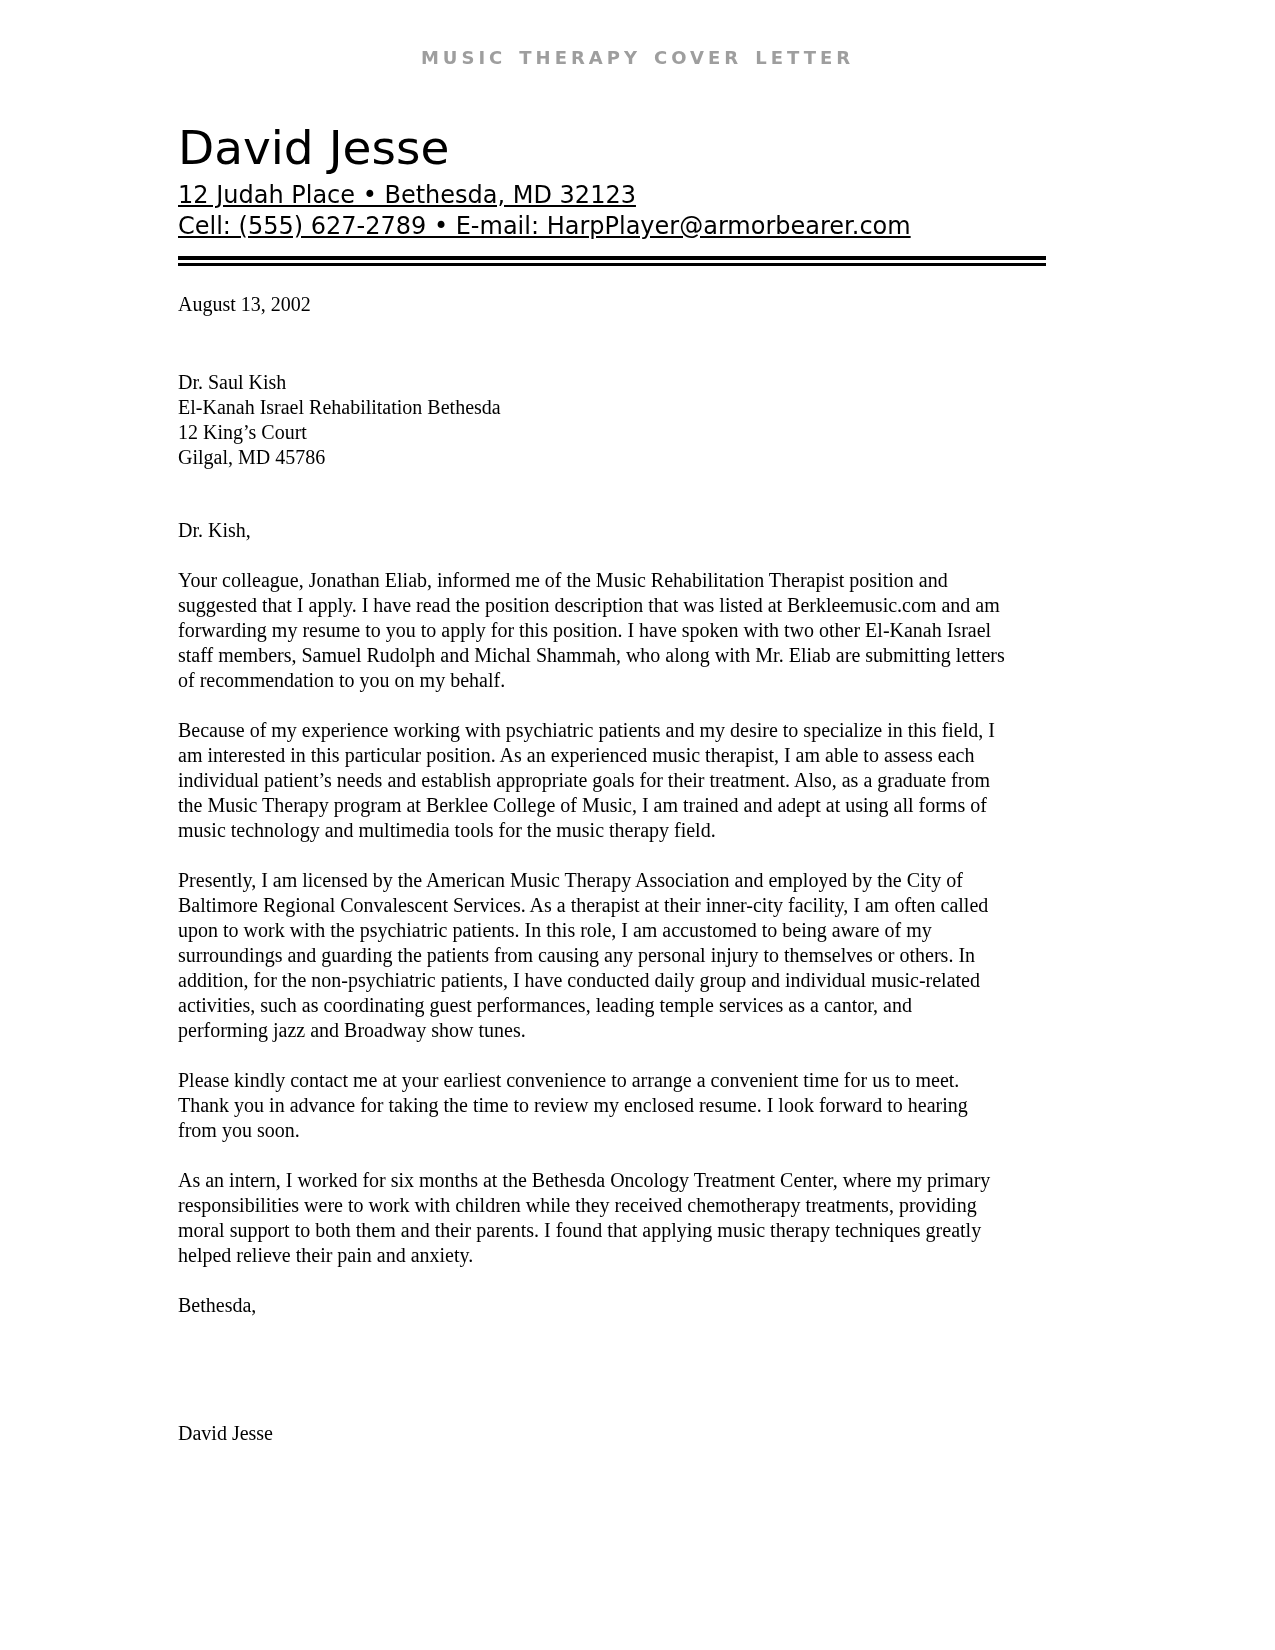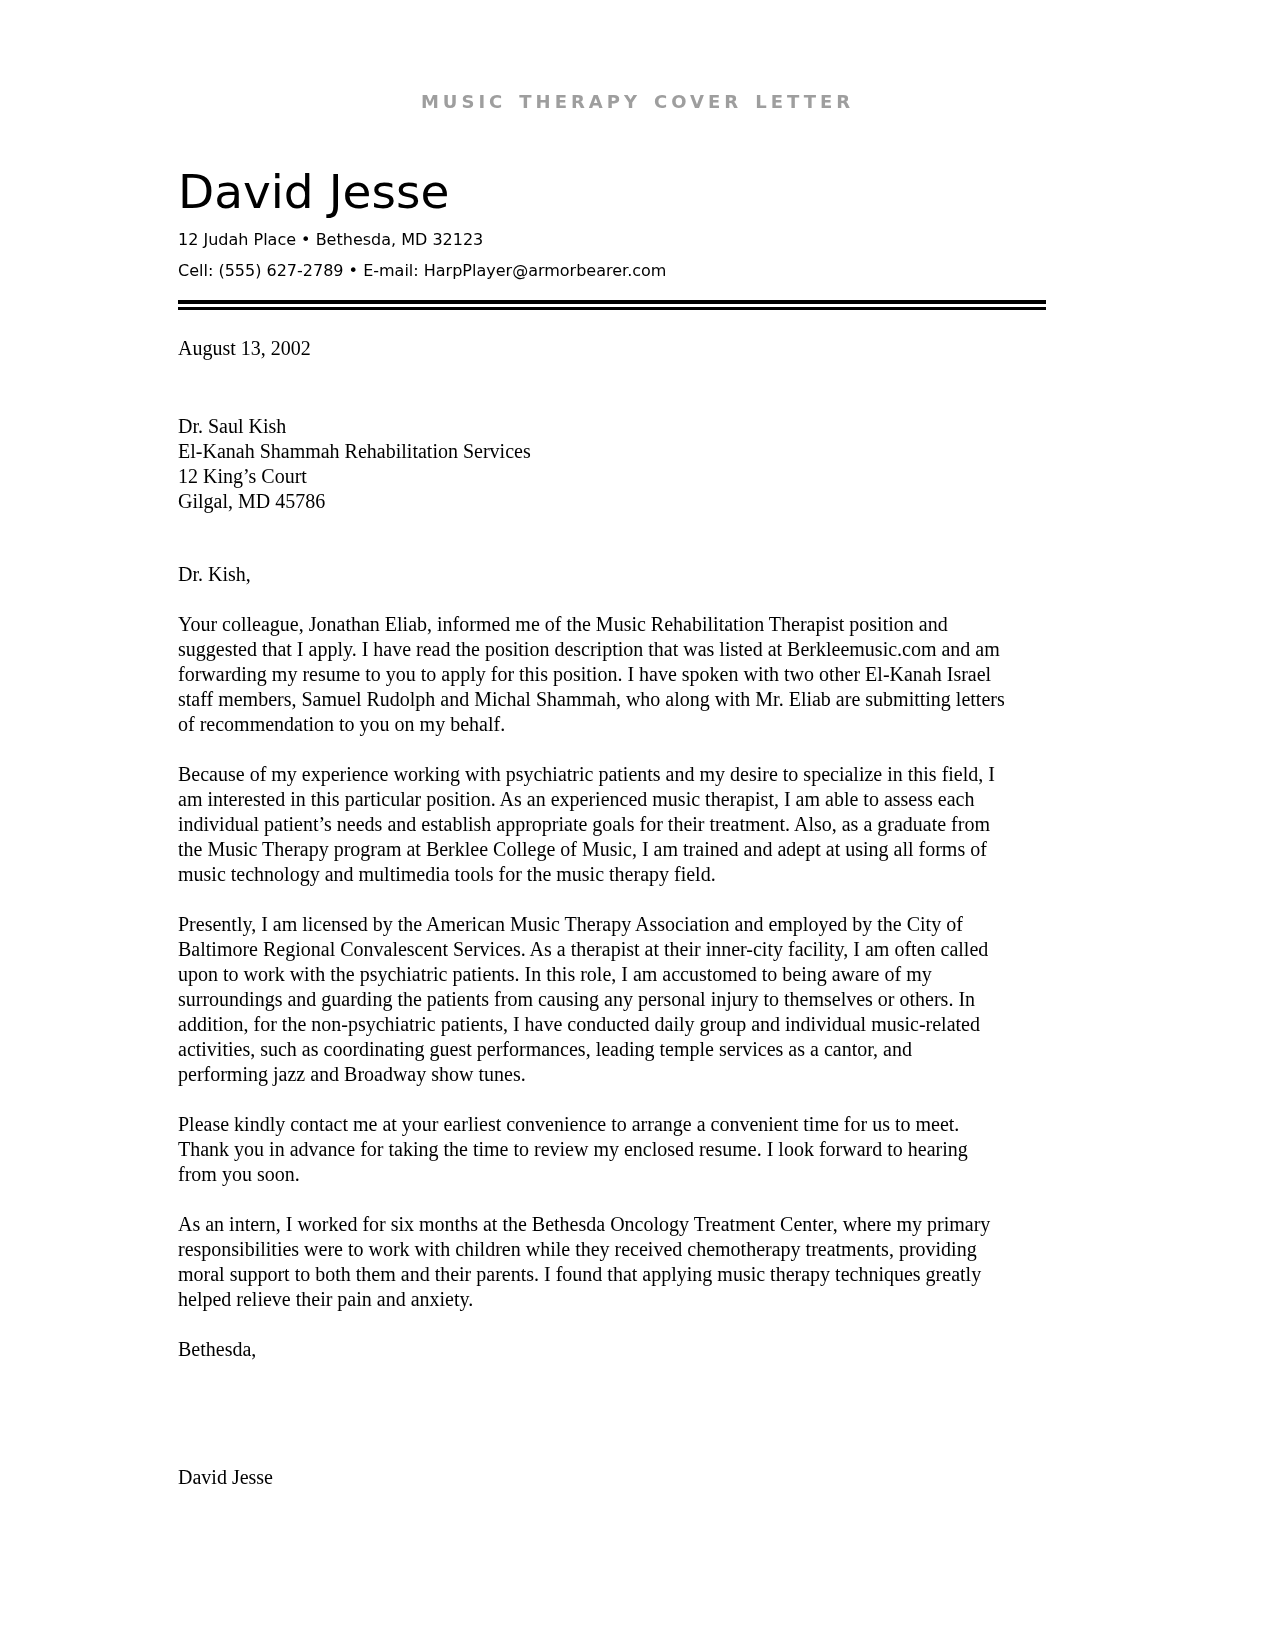--- a/index.html
+++ b/index.html
@@ -8,21 +8,21 @@
     background: #ffffff;
   }
   body {
     width: 1275px;
     min-height: 1650px;
     font-family: "Liberation Serif", serif;
     color: #000000;
     position: relative;
   }
   .page {
-    padding-top: 84px;
+    padding-top: 40px;
     box-sizing: border-box;
   }
   .doc-title {
     text-align: center;
     font-family: "DejaVu Sans", sans-serif;
     font-weight: bold;
     font-variant: small-caps;
     text-transform: lowercase;
     color: #9e9e9e;
     font-size: 26px;
@@ -36,23 +36,24 @@
   .sender-name {
     font-family: "DejaVu Sans", sans-serif;
     font-size: 47px;
     font-weight: normal;
     margin: 52px 0 6px 0;
     line-height: 1.1;
     letter-spacing: 0px;
   }
   .sender-line {
     font-family: "DejaVu Sans", sans-serif;
-    font-size: 16px;
+    font-size: 24px;
     line-height: 31px;
     margin: 0;
+    text-decoration: underline;
   }
   .double-rule {
     margin-top: 14px;
     height: 3px;
     border-top: 4px solid #000000;
     border-bottom: 3px solid #000000;
   }
   .letter-body {
     font-size: 20px;
     line-height: 25px;
@@ -96,21 +97,21 @@
       <p class="sender-line">Cell: (555) 627-2789 • E-mail: HarpPlayer@armorbearer.com</p>
       <div class="double-rule"></div>
     </div>
 
     <div class="letter-body">
 
       <p class="date-line">August 13, 2002</p>
 
       <div class="recipient-block">
         <p class="recipient-line">Dr. Saul Kish</p>
-        <p class="recipient-line">El-Kanah Shammah Rehabilitation Services</p>
+        <p class="recipient-line">El-Kanah Israel Rehabilitation Bethesda</p>
         <p class="recipient-line">12 King’s Court</p>
         <p class="recipient-line">Gilgal, MD 45786</p>
       </div>
 
       <p class="salutation">Dr. Kish,</p>
 
       <p class="para">Your colleague, Jonathan Eliab, informed me of the Music Rehabilitation Therapist position and suggested that I apply. I have read the position description that was listed at Berkleemusic.com and am forwarding my resume to you to apply for this position. I have spoken with two other El-Kanah Israel staff members, Samuel Rudolph and Michal Shammah, who along with Mr. Eliab are submitting letters of recommendation to you on my behalf.</p>
 
       <p class="para">Because of my experience working with psychiatric patients and my desire to specialize in this field, I am interested in this particular position. As an experienced music therapist, I am able to assess each individual patient’s needs and establish appropriate goals for their treatment. Also, as a graduate from the Music Therapy program at Berklee College of Music, I am trained and adept at using all forms of music technology and multimedia tools for the music therapy field.</p>
 

